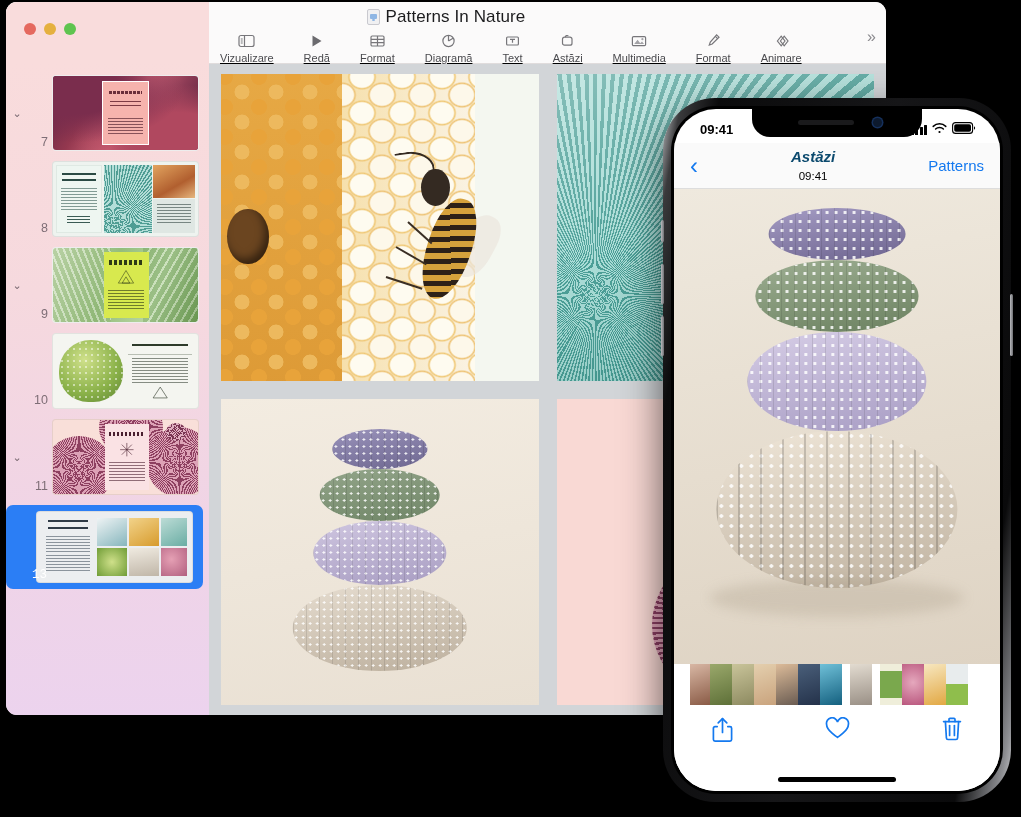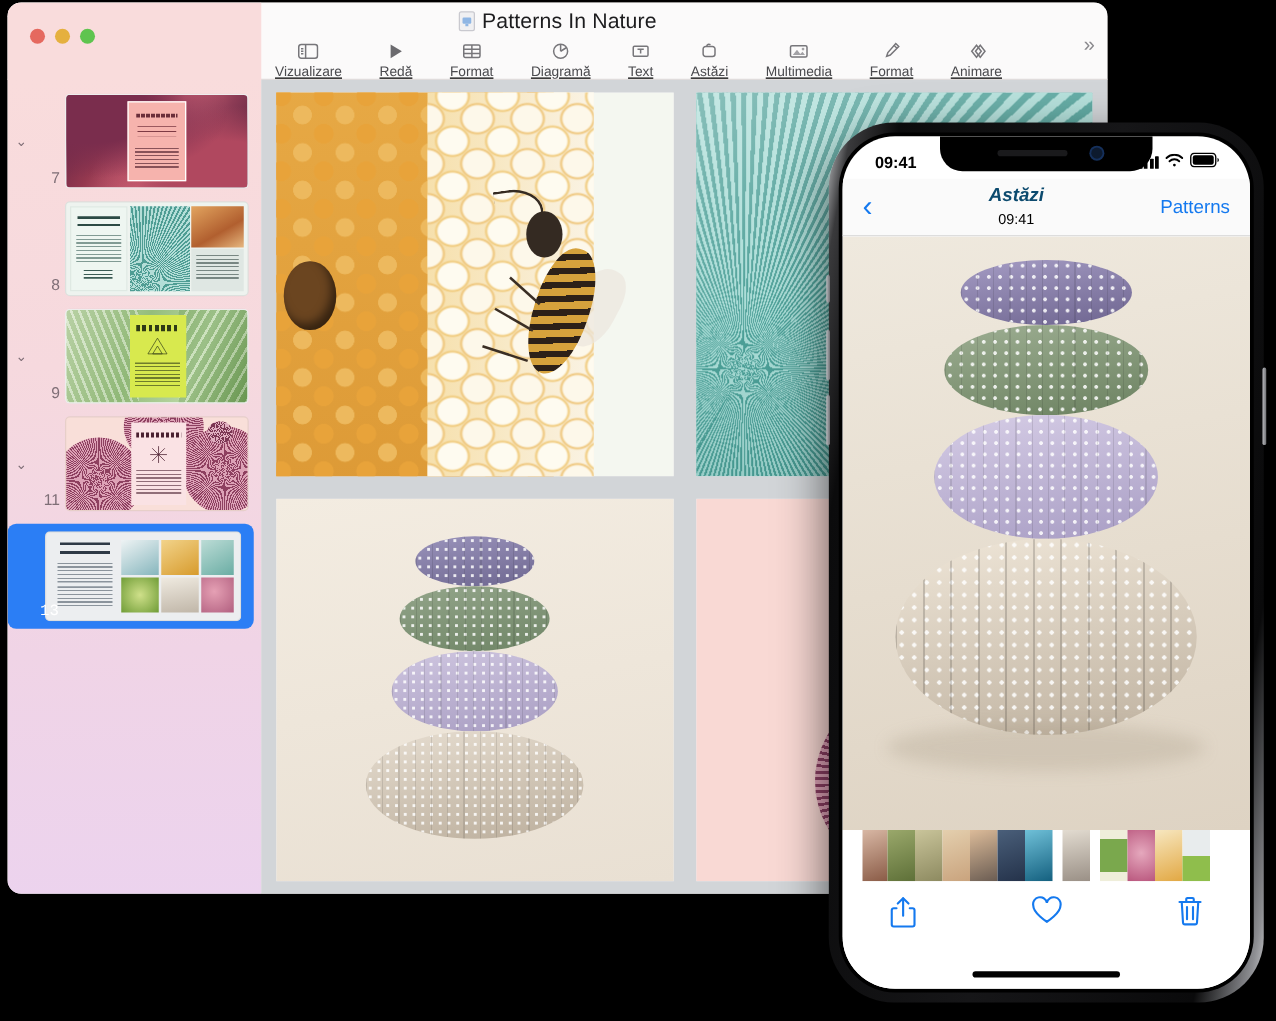--- a/index.html
+++ b/index.html
@@ -443,20 +443,38 @@
             <div style="position:absolute;left:12%;top:12%;width:76%;height:7%;background:repeating-linear-gradient(90deg,#2f3a16 0 3px,transparent 3px 5px);"></div>
             <svg viewBox="0 0 40 34" style="position:absolute;left:30%;top:26%;width:40%;height:24%;" fill="none" stroke="#2f3a16" stroke-width="1.2">
               <polygon points="20,3 37,31 3,31"></polygon>
                 <polygon points="20,17 28.5,31 11.5,31"></polygon>
             </svg>
             <div style="position:absolute;left:10%;top:58%;width:80%;height:30%;background:repeating-linear-gradient(180deg,rgba(47,58,22,.62) 0 1px,transparent 1px 3px);"></div>
           </div>
         </div>
       </div>
 
+      <div class="slide-row">
+        <span class="disc"></span>
+        <span class="snum">10</span>
+        <div class="thumb" style="background:#f4f5f0;">
+          <div style="position:absolute;left:4%;top:8%;width:44%;height:84%;border-radius:50% 50% 46% 46%;
+            background:radial-gradient(circle at 38% 30%,#cfe08a,#8bb24a 58%,#5d8432);
+            background-image:radial-gradient(circle,rgba(255,255,255,.5) 0 20%,rgba(0,0,0,0) 24%),radial-gradient(circle at 40% 32%,#cfe08a,#8bb24a 58%,#5d8432);
+            background-size:6px 6px,100% 100%;"></div>
+          <div style="position:absolute;left:52%;top:10%;width:44%;height:80%;">
+            <div style="position:absolute;left:6%;top:4%;width:88%;height:11%;background:repeating-linear-gradient(180deg,#2e3a2a 0 2px,transparent 2px 6px);"></div>
+            <div style="position:absolute;left:0;top:22%;width:100%;height:1px;background:#b9bfb4;"></div>
+            <div style="position:absolute;left:6%;top:28%;width:88%;height:42%;background:repeating-linear-gradient(180deg,rgba(60,70,58,.6) 0 1px,transparent 1px 3px);"></div>
+            <svg viewBox="0 0 30 24" style="position:absolute;left:34%;top:76%;width:32%;height:22%;" fill="none" stroke="#3a4436" stroke-width="1.2">
+                <polygon points="15,2 28,22 2,22"></polygon>
+              </svg>
+          </div>
+        </div>
+      </div>
 
       <div class="slide-row">
         <span class="disc">⌄</span>
         <span class="snum">11</span>
         <div class="thumb" style="background:#f9dfd9;">
           <div style="position:absolute;left:-6%;top:22%;width:48%;height:92%;border-radius:50%;background:repeating-conic-gradient(#8e4060 0deg 1.5deg,#dda2b6 1.5deg 3.2deg);"></div>
           <div style="position:absolute;left:32%;top:-30%;width:44%;height:80%;border-radius:50%;background:repeating-conic-gradient(#8e4060 0deg 1.5deg,#dda2b6 1.5deg 3.2deg);"></div>
           <div style="position:absolute;right:-10%;top:10%;width:46%;height:94%;border-radius:50%;background:repeating-conic-gradient(#8e4060 0deg 1.5deg,#dda2b6 1.5deg 3.2deg);"></div>
           <div style="position:absolute;right:8%;top:4%;width:14%;height:24%;border-radius:50%;background:repeating-conic-gradient(#7b3553 0deg 2deg,#e0aec0 2deg 4deg);"></div>
           <div style="position:absolute;left:36%;top:5%;width:30%;height:90%;background:#fae2e4;">

